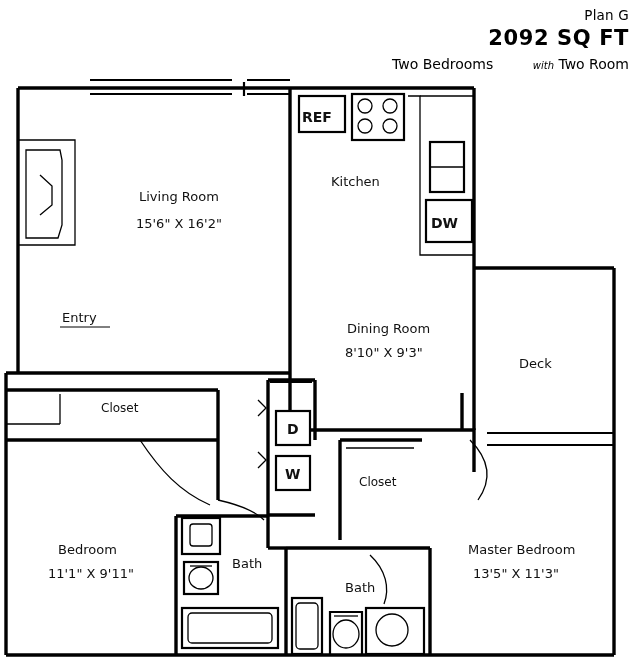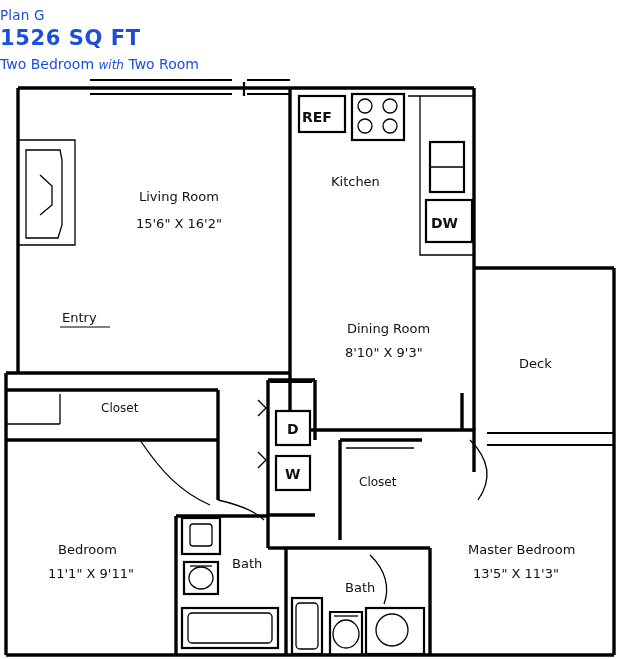--- a/index.html
+++ b/index.html
@@ -18,41 +18,42 @@
   #floorplan {
     position: absolute;
     left: 0;
     top: 0;
     width: 629px;
     height: 659px;
   }
   .hdr {
     position: absolute;
     width: 100%;
-    text-align: left;
-    color: #1d4ed8;
+    text-align: right;
+    color: #000000;
   }
   #hdr-plan {
     top: 7px;
     font-size: 13.5px;
     letter-spacing: 0.2px;
   }
   #hdr-sqft {
     top: 26px;
     font-size: 21px;
     font-weight: bold;
     letter-spacing: 0.6px;
   }
   #hdr-sub {
     top: 56px;
     font-size: 14px;
   }
   #hdr-sub .ital {
     font-style: italic;
-    font-size: 12px;
+    font-size: 10px;
+    margin-left: 35px;
   }
   svg text {
     font-family: "DejaVu Sans", sans-serif;
     fill: #111111;
   }
   .rmlabel {
     font-size: 13px;
   }
   .rmdim {
     font-size: 13px;
@@ -71,22 +72,22 @@
   .w-thick { stroke-width: 3.4; }
   .w-med   { stroke-width: 2.2; }
   .w-thin  { stroke-width: 1.3; }
   .w-hair  { stroke-width: 1; }
   .fillw { fill: #ffffff; }
 </style>
 </head>
 <body>
 
 <div id="hdr-plan" class="hdr">Plan G</div>
-<div id="hdr-sqft" class="hdr">1526 SQ FT</div>
-<div id="hdr-sub" class="hdr"><span>Two Bedroom </span><span class="ital">with</span><span> Two Room</span></div>
+<div id="hdr-sqft" class="hdr">2092 SQ FT</div>
+<div id="hdr-sub" class="hdr"><span>Two Bedrooms </span><span class="ital">with</span><span> Two Room</span></div>
 
 <svg id="floorplan" viewBox="0 0 629 659">
 
   <path class="wall w-thick" d="M 18,88 L 290,88"></path>
   <path class="wall w-thick" d="M 18,88 L 18,373"></path>
   <path class="wall w-thick" d="M 290,88 L 290,373"></path>
   <path class="wall w-thick" d="M 290,88 L 474,88"></path>
   <path class="wall w-thick" d="M 474,88 L 474,268"></path>
   <path class="wall w-thick" d="M 474,268 L 614,268"></path>
   <path class="wall w-thick" d="M 614,268 L 614,655"></path>

